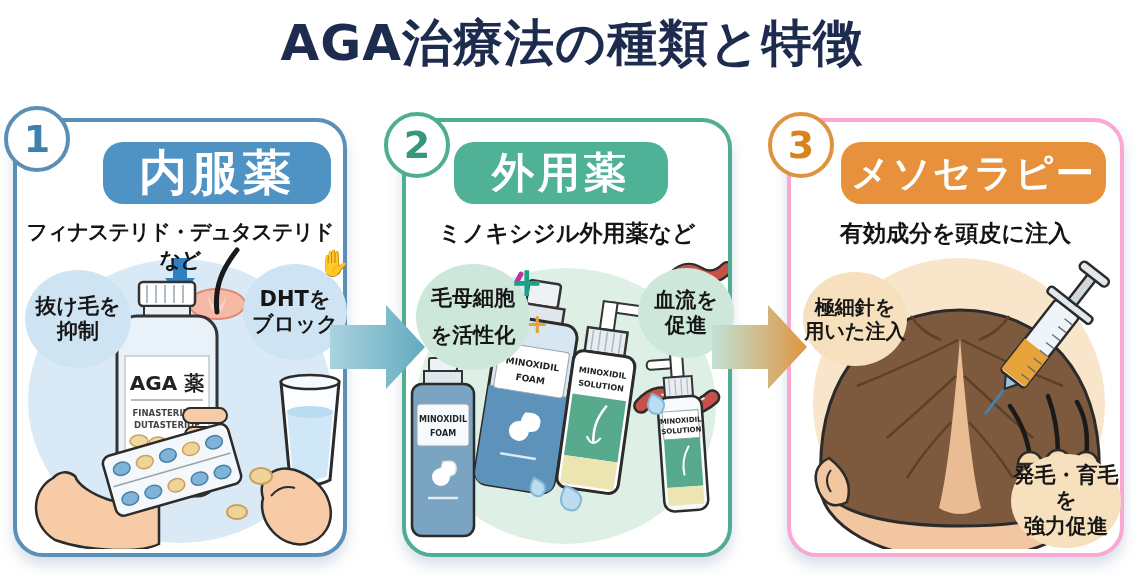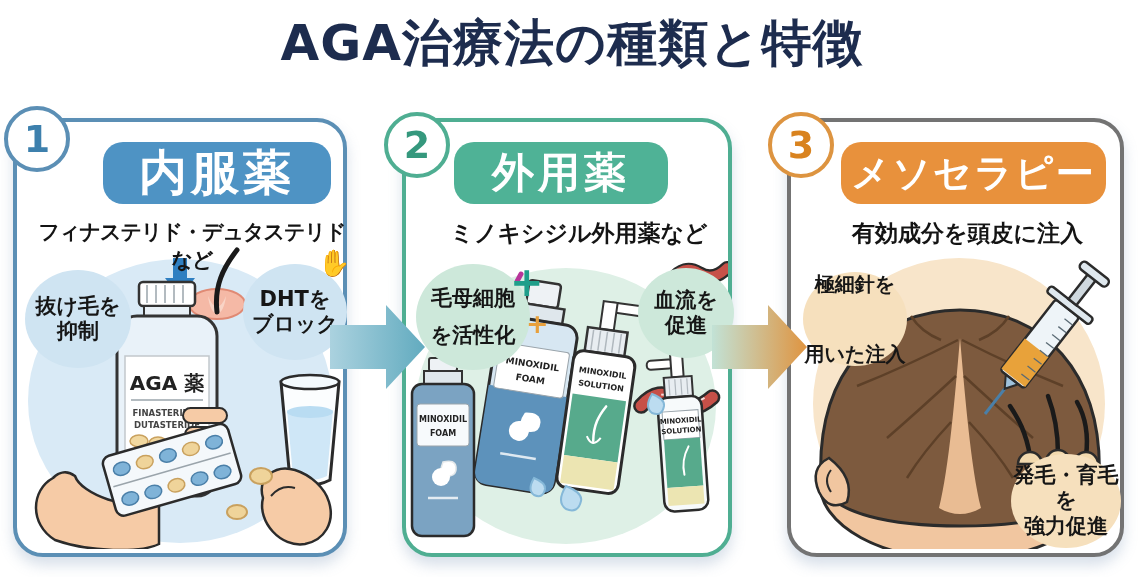--- a/index.html
+++ b/index.html
@@ -4,32 +4,32 @@
 <style>
   html,body{margin:0;padding:0;background:#fff;}
   .stage{position:relative;width:1144px;height:577px;background:#ffffff;overflow:hidden;
          font-family:"DejaVu Sans","Liberation Sans",sans-serif;}
   .title{position:absolute;top:10px;left:0;width:100%;text-align:center;
          font-size:50px;font-weight:700;color:#1d2c4e;letter-spacing:1px;}
   .panel{position:absolute;top:118px;height:431px;background:#fff;border-radius:30px;
          box-shadow:0 8px 14px rgba(110,140,175,.28);z-index:1;}
   .panel1{left:13px;width:326px;border:4px solid #5b8fb5;}
   .panel2{left:402px;width:322px;border:4px solid #4fae92;}
-  .panel3{left:787px;width:329px;border:4px solid #737373;}
+  .panel3{left:787px;width:329px;border:4px solid #f9a8d4;}
   .numcircle{position:absolute;width:58px;height:58px;border-radius:50%;background:#fff;
          display:flex;align-items:center;justify-content:center;font-size:38px;font-weight:800;z-index:6;}
   .nc1{left:4px;top:106px;border:4px solid #5b8fb5;color:#3d80ad;}
   .nc2{left:384px;top:112px;border:4px solid #4fae92;color:#35987d;}
   .nc3{left:768px;top:112px;border:4px solid #dd9440;color:#d9831f;}
   .phead{position:absolute;top:20px;height:62px;border-radius:20px;color:#fff;font-weight:800;
          display:flex;align-items:center;justify-content:center;letter-spacing:4px;z-index:2;}
   .ph1{left:86px;width:228px;background:#4e93c4;font-size:48px;}
   .ph2{left:48px;width:214px;background:#4fb296;font-size:42px;}
   .ph3{left:50px;width:265px;background:#e8913c;font-size:38px;letter-spacing:2px;}
-  .psub{position:absolute;top:96px;left:12px;width:100%;text-align:center;font-weight:800;color:#141414;z-index:2;}
+  .psub{position:absolute;top:96px;left:0;width:100%;text-align:center;font-weight:800;color:#141414;z-index:2;}
   .ps1{font-size:21px;letter-spacing:-1px;}
   .ps2{font-size:23px;}
   .ps3{font-size:23px;}
   .illus{position:absolute;left:0;top:124px;z-index:1;}
   .bubble{position:absolute;border-radius:50%;display:flex;flex-direction:column;align-items:center;
           justify-content:center;font-weight:800;text-align:center;color:#161616;line-height:1.2;z-index:3;}
   .bub-blue{background:#cfe4f2;}
   .bub-green{background:#cde8da;}
   .bub-peach{background:#f6e0bd;}
   .hand-emoji{position:absolute;top:-16px;right:-4px;font-size:26px;z-index:4;}
@@ -303,21 +303,21 @@
         <path d="M35,48 C35,22 31,6 25,-10" stroke="#1a1a1a" stroke-width="4.5" fill="none" stroke-linecap="round"></path>
         <path d="M63,50 C66,26 62,10 54,-4" stroke="#1a1a1a" stroke-width="4.5" fill="none" stroke-linecap="round"></path>
         <g fill="#f2d9ae" stroke="#2b2b2b" stroke-width="2.5">
           <path d="M-5,58 a12,12 0 0 1 24,0 z"></path>
           <path d="M23,56 a12,12 0 0 1 24,0 z"></path>
           <path d="M51,58 a12,12 0 0 1 24,0 z"></path>
         </g>
       </g>
     </svg>
 
-    <div class="bubble bub-peach" style="left:12px;top:150px;width:104px;height:94px;font-size:20px;justify-content:space-between;">
+    <div class="bubble bub-peach" style="left:12px;top:150px;width:104px;height:94px;font-size:20px;">
       <span>極細針を</span>
       <span>用いた注入</span>
     </div>
     <div class="bubble bub-peach" style="left:220px;top:332px;width:110px;height:94px;font-size:21px;z-index:4;">
       <span>発毛・育毛を</span>
       <span>強力促進</span>
     </div>
   </div>
 
   <div class="numcircle nc1">1</div>

